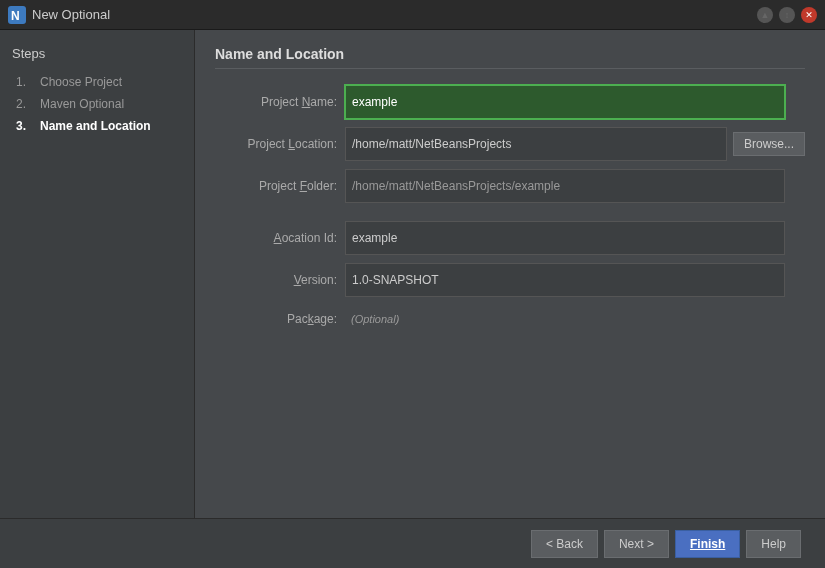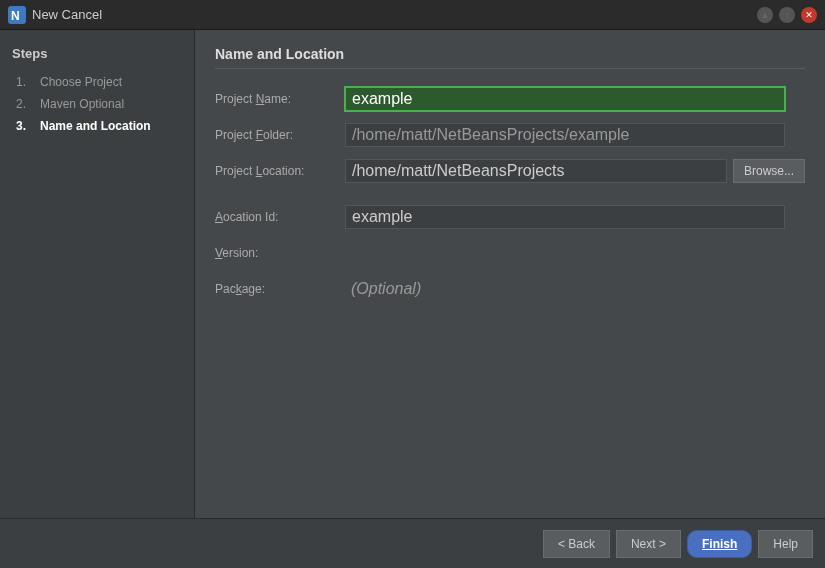--- a/index.html
+++ b/index.html
@@ -74,21 +74,21 @@
     
     .sidebar {
       width: 195px;
       background: #3c3f41;
       padding: 16px 12px;
       border-right: 1px solid #2b2b2b;
       flex-shrink: 0;
     }
     .sidebar-title {
       color: #cccccc;
-      font-weight: bold;
+      font-weight: normal;
       font-size: 13px;
       margin-bottom: 12px;
     }
     .step-list {
       list-style: none;
     }
     .step-item {
       display: flex;
       gap: 6px;
       margin-bottom: 4px;
@@ -125,35 +125,36 @@
       align-items: center;
       margin-bottom: 8px;
       min-height: 28px;
     }
 
     .form-label {
       width: 130px;
       flex-shrink: 0;
       color: #aaaaaa;
       font-size: 12px;
+      text-align: right;
       padding-right: 8px;
     }
 
     .form-label .underline {
       text-decoration: underline;
     }
 
     .form-input {
       flex: 1;
       height: 24px;
       background: #4a6741;
       border: 1px solid #2d8a2d;
       color: #ffffff;
-      font-size: 16px;
-      padding: 6px 6px;
+      font-size: 12px;
+      padding: 16px 6px;
       outline: none;
       max-width: 440px;
     }
     .form-input.highlighted {
       background: #2d5a2d;
       border-color: #4caf50;
       box-shadow: 0 0 0 1px #4caf50;
     }
     .form-input.readonly {
       background: #3c3f41;
@@ -173,72 +174,71 @@
       border: 1px solid #6a6d70;
       color: #cccccc;
       font-size: 12px;
       cursor: pointer;
       height: 24px;
     }
 
     .optional-label {
       margin-left: 6px;
       color: #999;
-      font-size: 16px;
+      font-size: 11px;
       font-style: italic;
     }
 
     .spacer-row {
       height: 10px;
     }
 
     
     .button-bar {
       height: 50px;
       background: #3c3f41;
       border-top: 1px solid #2b2b2b;
       display: flex;
       align-items: center;
       justify-content: flex-end;
-      padding: 0 12px;
+      padding: 0 24px;
       gap: 6px;
     }
 
     .nav-btn {
       padding: 4px 14px;
       background: #5a5d60;
       border: 1px solid #6a6d70;
       color: #cccccc;
       font-size: 12px;
       cursor: pointer;
       height: 28px;
     }
     .nav-btn.primary {
       background: #4a6fc1;
       border-color: #3a5fa1;
       color: #ffffff;
       font-weight: bold;
       text-decoration: underline;
-      border-radius: 10px;
     }
     .nav-btn:disabled {
       opacity: 0.5;
       cursor: default;
     }
   </style>
 </head>
 <body>
 
 <div class="title-bar">
   <div class="title-bar-left">
     <svg class="title-bar-logo" viewBox="0 0 18 18" xmlns="http://www.w3.org/2000/svg">
       <rect width="18" height="18" rx="3" fill="#3d7abf"></rect>
       <text x="3" y="14" font-size="12" fill="white" font-weight="bold">N</text>
     </svg>
-    <span class="title-bar-title">New Cancel</span>
+    <span class="title-bar-title">New Optional</span>
   </div>
   <div class="title-bar-controls">
     <button class="title-btn minimize">▲</button>
     <button class="title-btn maximize">↕</button>
     <button class="title-btn close">✕</button>
   </div>
 </div>
 
 <div class="dialog">
   <div class="dialog-body">
@@ -266,47 +266,48 @@
 
       <div class="form-row">
         <label class="form-label">
           <span>Project </span><span class="underline">N</span><span>ame:</span>
         </label>
         <input class="form-input highlighted" type="text" value="example" style="">
       </div>
 
       <div class="form-row">
         <label class="form-label">
-          <span>Project </span><span class="underline">F</span><span>older:</span>
-        </label>
-        <input class="form-input readonly" type="text" readonly="" value="/home/matt/NetBeansProjects/example" style="">
-      </div>
-
-      <div class="form-row">
-        <label class="form-label">
           <span>Project </span><span class="underline">L</span><span>ocation:</span>
         </label>
         <input class="form-input normal" type="text" value="/home/matt/NetBeansProjects" style="">
         <button class="browse-btn">Browse...</button>
       </div>
 
+      <div class="form-row">
+        <label class="form-label">
+          <span>Project </span><span class="underline">F</span><span>older:</span>
+        </label>
+        <input class="form-input readonly" type="text" readonly="" value="/home/matt/NetBeansProjects/example" style="">
+      </div>
+
       <div class="spacer-row"></div>
 
       <div class="form-row">
         <label class="form-label">
           <span class="underline">A</span><span>ocation Id:</span>
         </label>
         <input class="form-input normal" type="text" value="example" style="">
       </div>
 
 
       <div class="form-row">
         <label class="form-label">
           <span class="underline">V</span><span>ersion:</span>
         </label>
+        <input class="form-input normal" type="text" value="1.0-SNAPSHOT" style="">
       </div>
 
       <div class="form-row">
         <label class="form-label">
           <span>Pac</span><span class="underline">k</span><span>age:</span>
         </label>
         <span class="optional-label">(Optional)</span>
       </div>
 
     </div>

